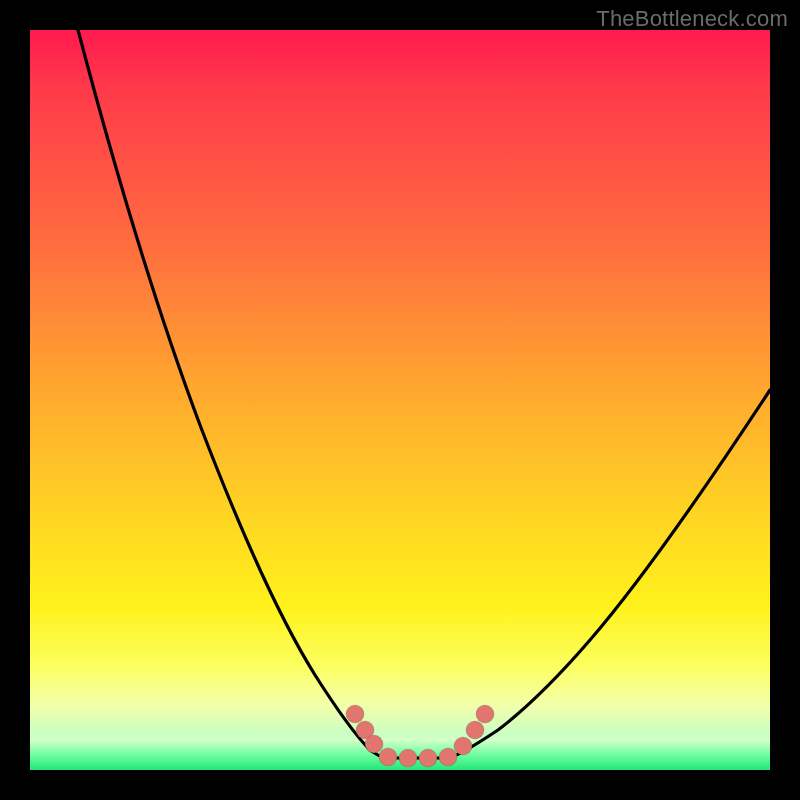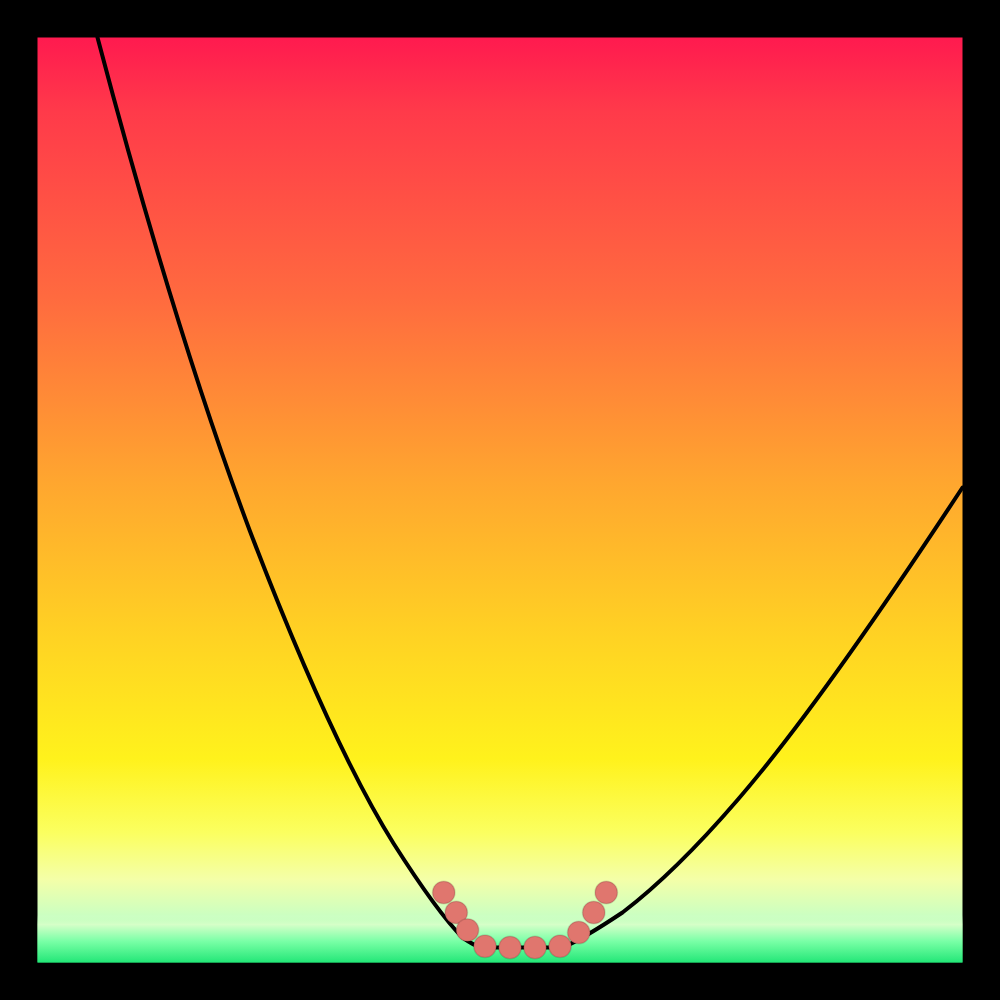--- a/index.html
+++ b/index.html
@@ -76,20 +76,21 @@
     font-size: 22px;
     font-weight: 500;
     letter-spacing: 0.2px;
     user-select: none;
   }
 </style>
 </head>
 <body>
 
 <div class="frame">
+  <div class="watermark">TheBottleneck.com</div>
 
   <div class="plot">
     <div class="green-band"></div>
 
     <svg class="curves" viewBox="0 0 740 740" preserveAspectRatio="none">
 
       <path d="M 48 0
                Q 110 235 170 395
                Q 235 565 285 645
                Q 320 700 340 720

